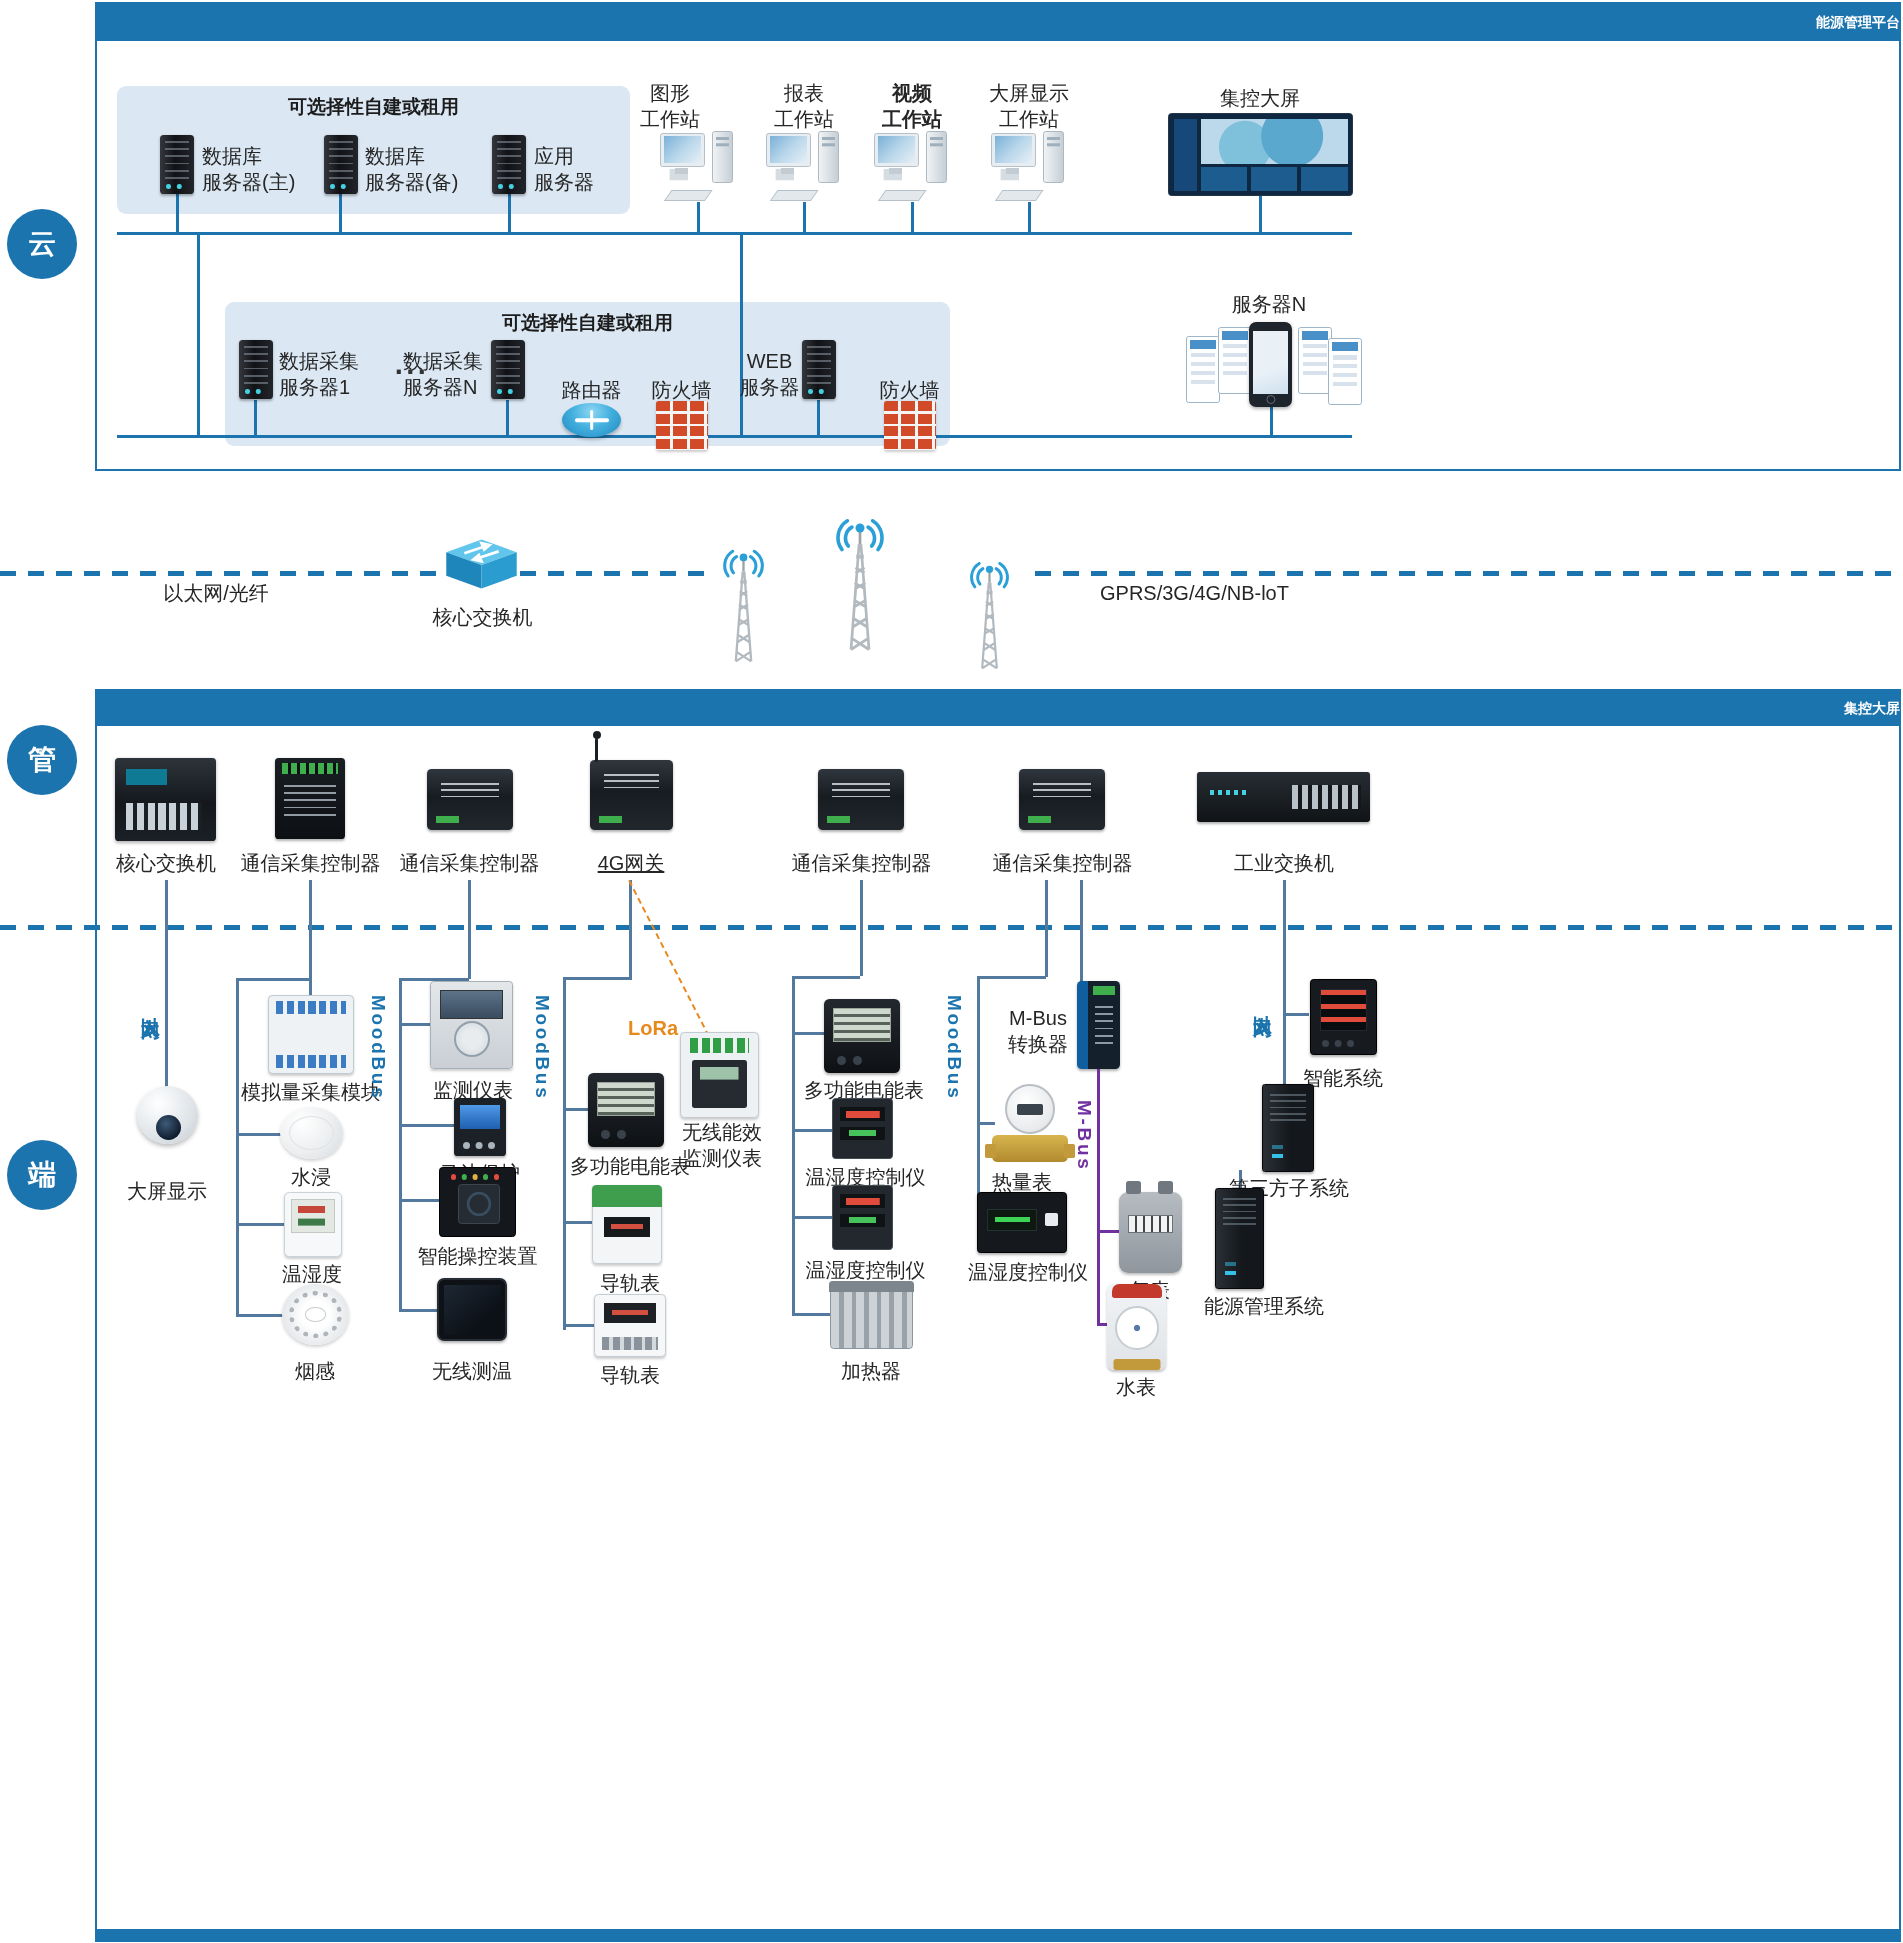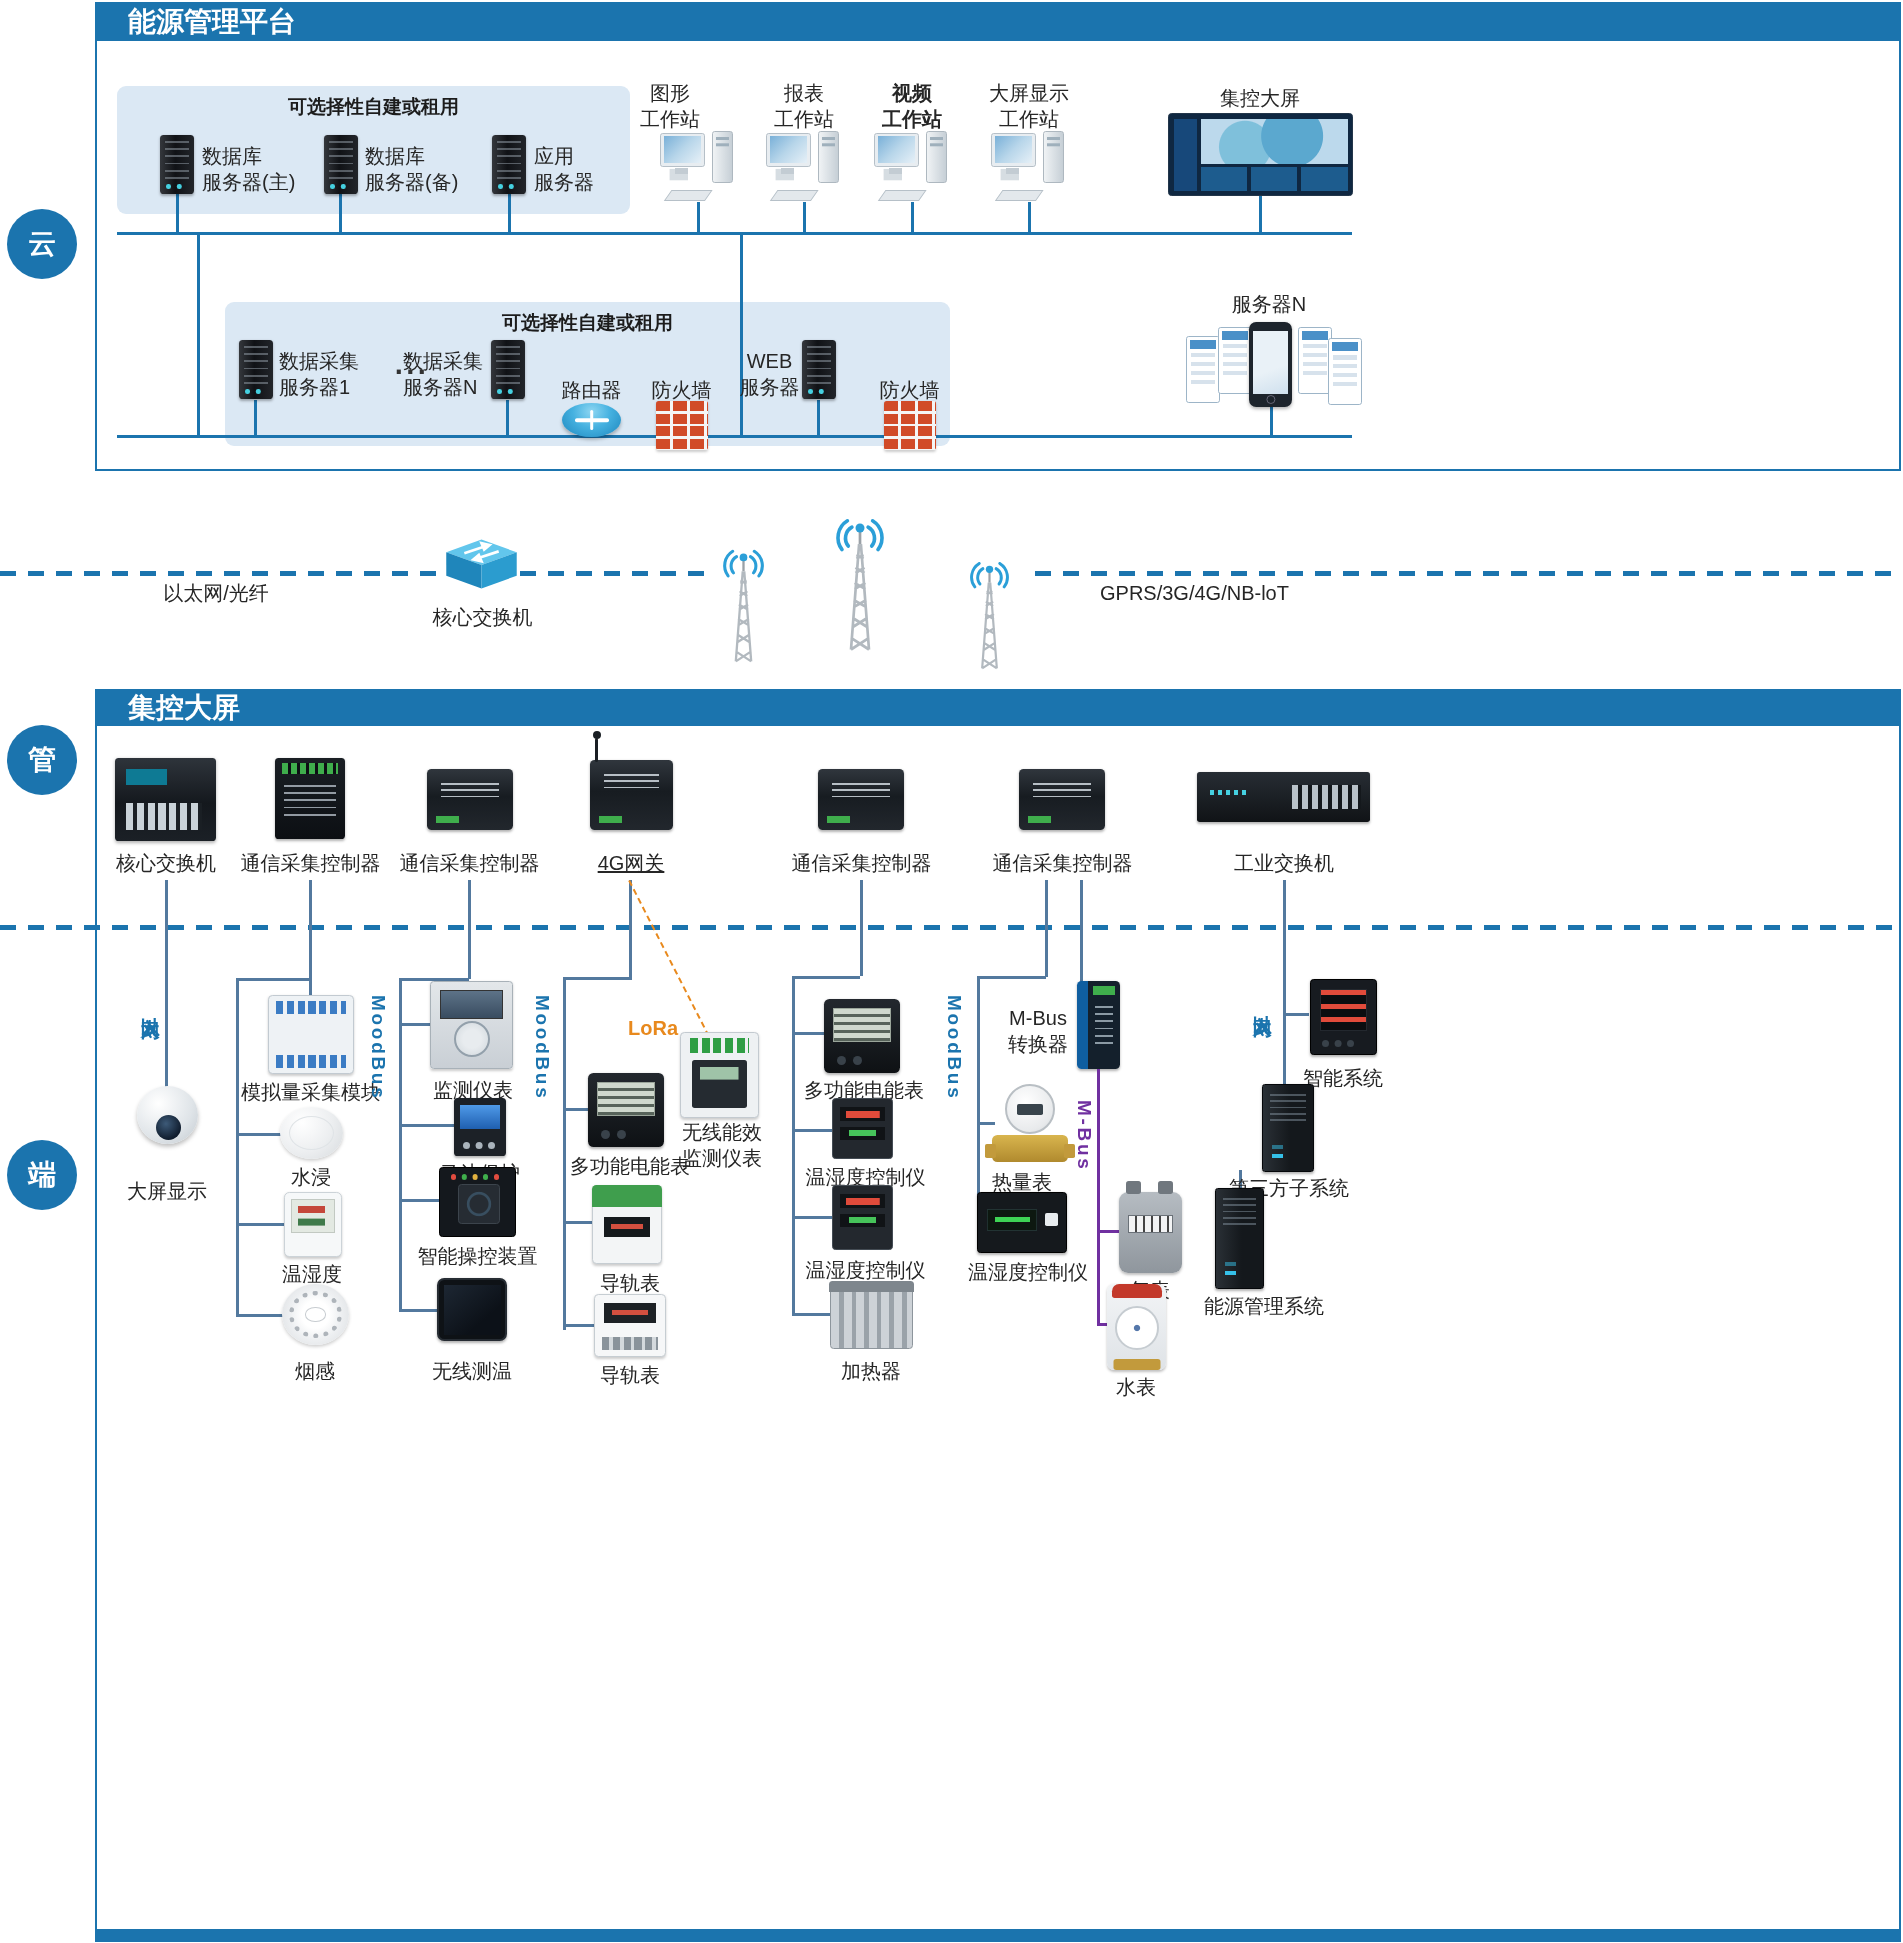--- a/index.html
+++ b/index.html
@@ -1,20 +1,20 @@
 <!DOCTYPE html>
 <html style="font-size:14.4px"><head>
 <meta charset="utf-8">
 <style>
 *{margin:0;padding:0;box-sizing:border-box;}
 body{font-family:"Liberation Sans","DejaVu Sans",sans-serif;background:#fff;}
 .page{position:relative;width:1904px;height:1943px;background:#fff;overflow:hidden;}
 .abs{position:absolute;}
 .panel{position:absolute;border:2.7px solid #1b74ae;background:#fff;}
-.panel-header{position:absolute;left:-0.9px;top:-0.9px;right:-0.9px;height:38px;background:#1b74ae;color:#fff;font-size:28px;font-weight:bold;line-height:38px;padding-left:32px;}
+.panel-header{position:absolute;left:-0.9px;top:-0.9px;right:-0.9px;height:38px;background:#1b74ae;color:#fff;font-size:14px;font-weight:bold;line-height:38px;padding-left:18px;text-align:right;}
 .panel-footer{position:absolute;left:-0.9px;bottom:-0.9px;right:-0.9px;height:11.7px;background:#1b74ae;}
 .rail-circle{position:absolute;left:7.2px;width:70px;height:70px;border-radius:50%;background:#1b74ae;color:#fff;font-size:28px;font-weight:bold;display:flex;align-items:center;justify-content:center;}
 .subpanel{position:absolute;background:#dbe8f4;border-radius:9px;}
 .subpanel-title{position:absolute;left:0;right:0;top:8px;text-align:center;font-size:19px;font-weight:bold;color:#1c1c1c;}
 .lbl{position:absolute;font-size:20px;color:#262626;text-align:center;white-space:pre-line;line-height:1.28;}
 .lbl-left{text-align:left;}
 .ellipsis{position:absolute;font-size:29px;font-weight:bold;color:#333;text-align:center;letter-spacing:1.8px;}
 .hline{position:absolute;background:#1b74ae;height:2.7px;}
 .vline{position:absolute;background:#1b74ae;width:2.7px;}
 .tline-h{position:absolute;background:#53799e;height:2.7px;}

